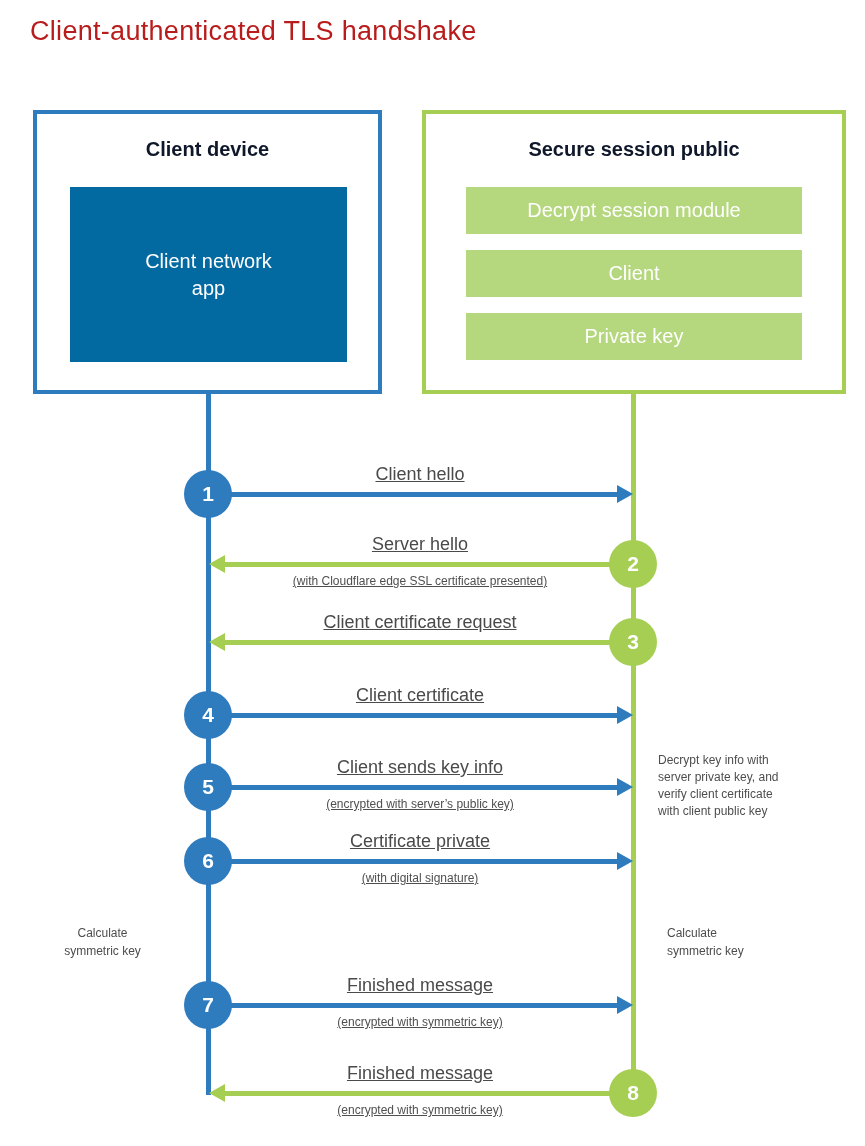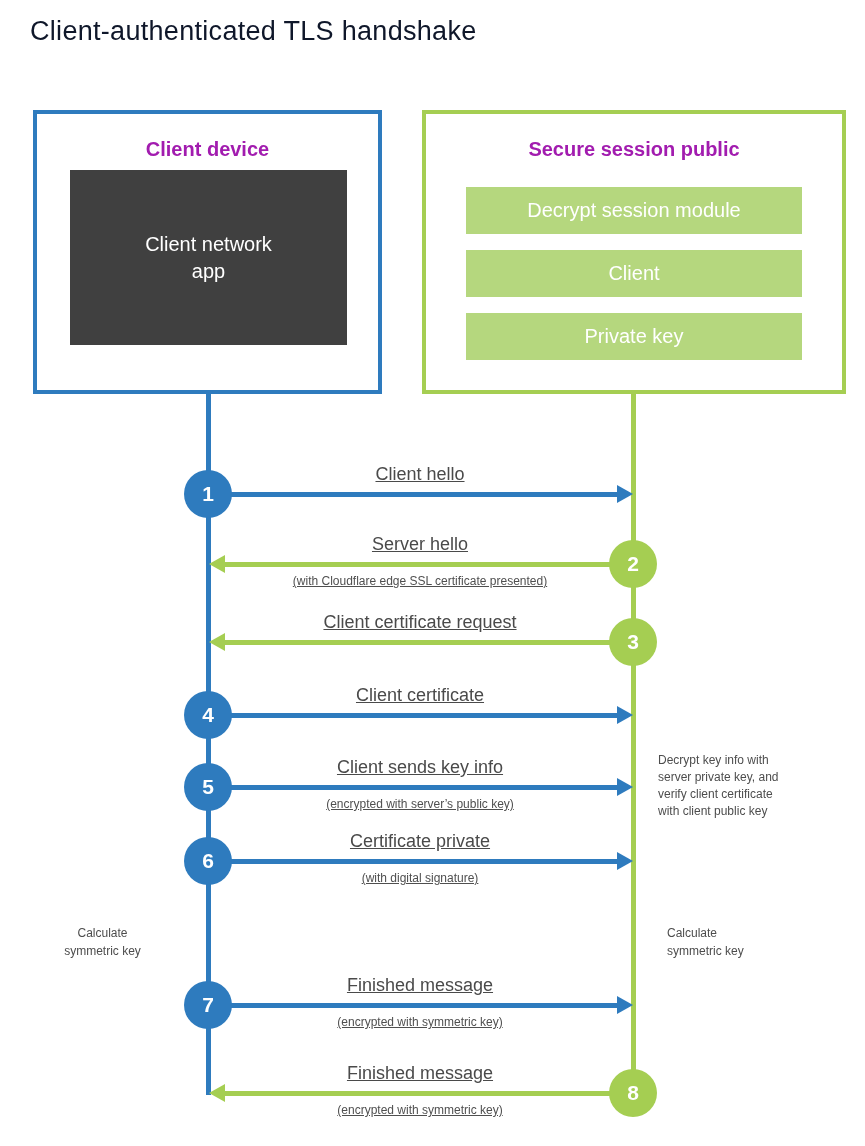--- a/index.html
+++ b/index.html
@@ -2,32 +2,32 @@
 <html><head>
 <meta charset="utf-8">
 <style>
   html,body{margin:0;padding:0;background:#ffffff;}
   .canvas{
     position:relative;width:865px;height:1146px;background:#ffffff;overflow:hidden;
     font-family:"Liberation Sans", sans-serif;
   }
   .title{
     position:absolute;left:30px;top:16px;font-size:27px;font-weight:300;
-    color:#0f172a;letter-spacing:0.3px;
+    color:#b91c1c;letter-spacing:0.3px;
   }
   
   .box{position:absolute;box-sizing:border-box;background:#ffffff;}
   .client-box{left:33px;top:110px;width:349px;height:284px;border:4px solid #2e7bbe;}
   .server-box{left:422px;top:110px;width:424px;height:284px;border:4px solid #a5ce52;}
   .box-title{
     position:absolute;left:0;right:0;top:24px;text-align:center;
-    font-size:20px;font-weight:bold;color:#a21caf;
+    font-size:20px;font-weight:bold;color:#0f172a;
   }
   .client-app{
-    position:absolute;left:33px;top:56px;width:277px;height:175px;background:#404040;
+    position:absolute;left:33px;top:73px;width:277px;height:175px;background:#0369a1;
     display:flex;align-items:center;justify-content:center;text-align:center;
     color:#ffffff;font-size:20px;line-height:1.35;white-space:pre-line;
   }
   .server-bar{
     position:absolute;left:40px;width:336px;height:47px;background:#b5d77e;
     display:flex;align-items:center;justify-content:center;
     color:#ffffff;font-size:20px;
   }
   .bar-1{top:73px}.bar-2{top:136px}.bar-3{top:199px}
   

